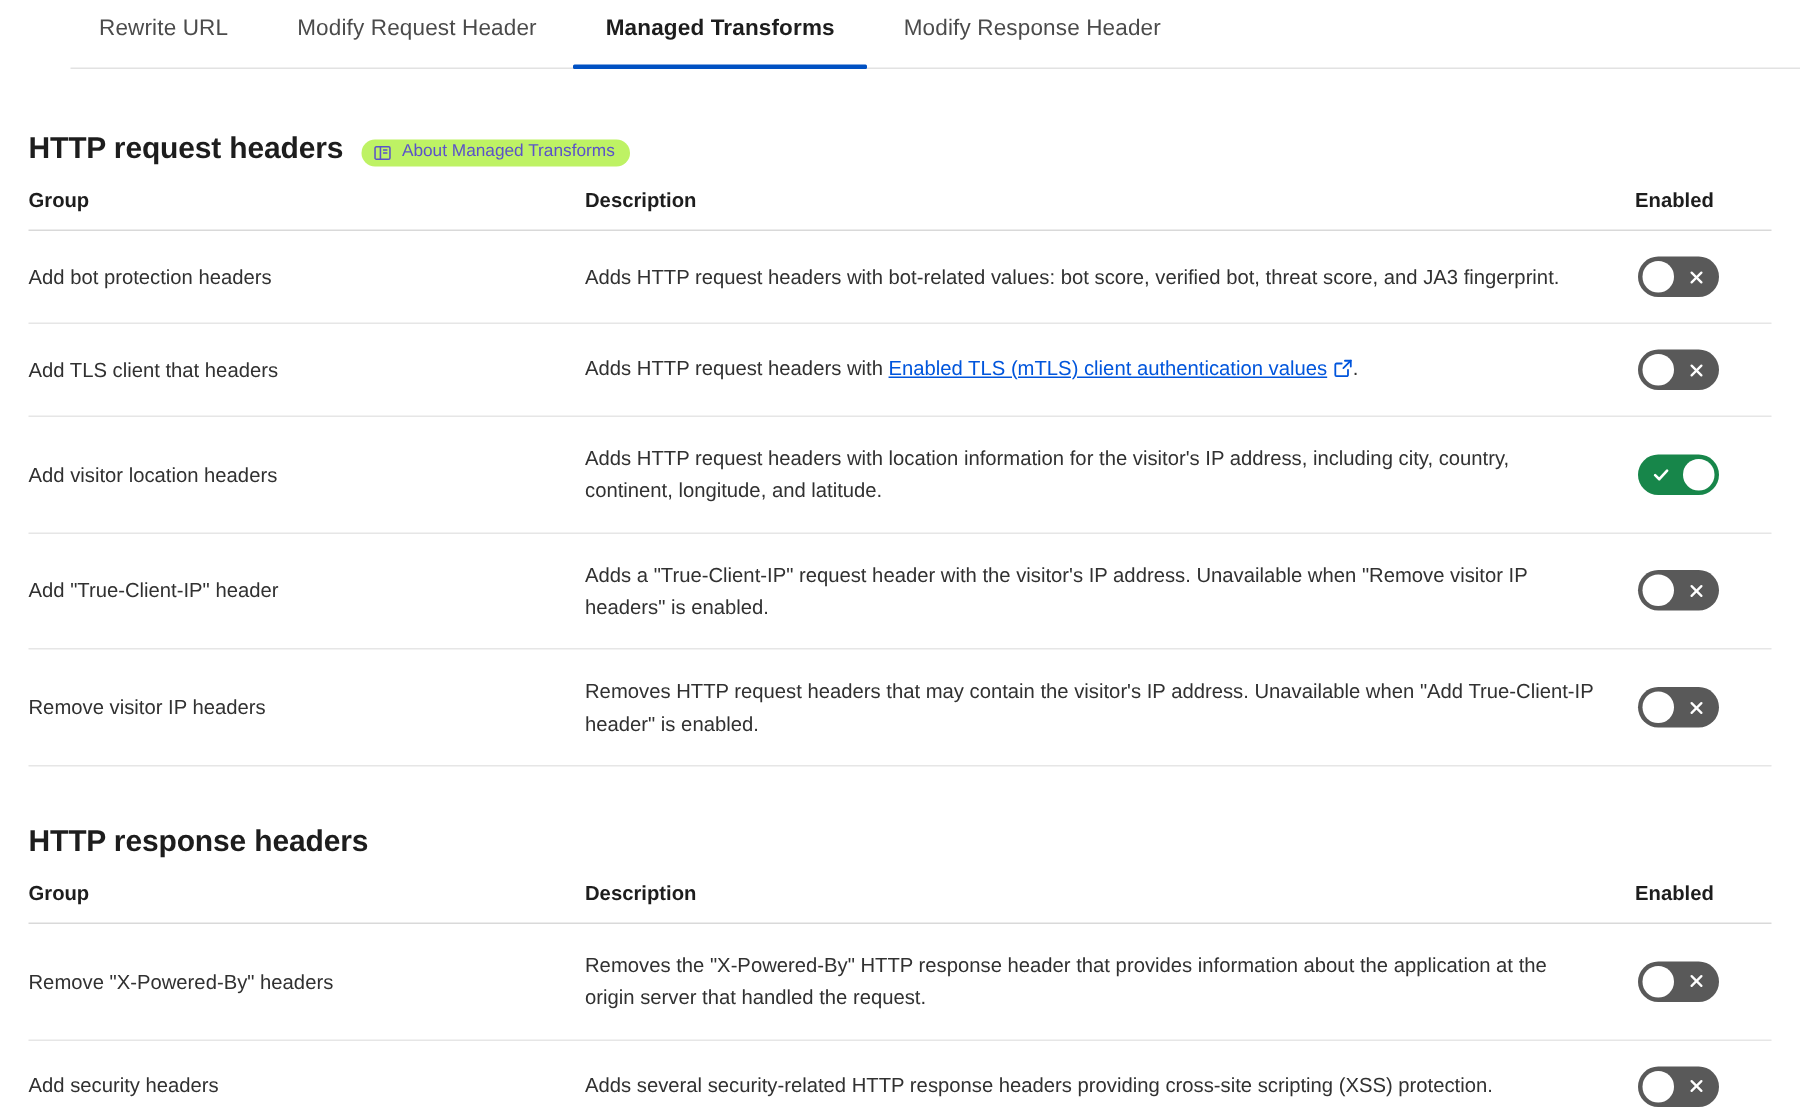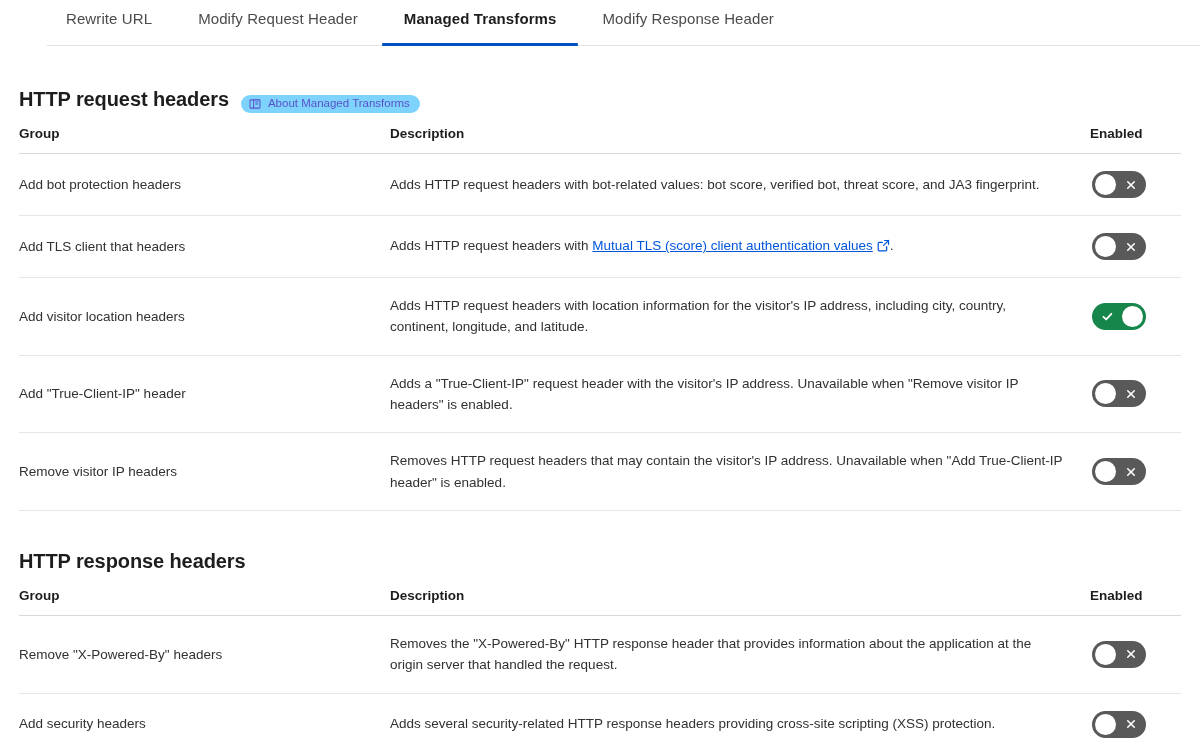--- a/index.html
+++ b/index.html
@@ -52,38 +52,38 @@
     background: #0051c3;
     border-radius: 1px;
   }
 
   
   .section {
     padding: 0 19px;
   }
   .section-head {
     display: flex;
-    align-items: flex-end;
+    align-items: center;
     gap: 12px;
     margin-top: 0;
   }
   #section-request .section-head { padding-top: 42px; }
   #section-response .section-head { padding-top: 39px; }
 
   .section-title {
     font-size: 20px;
     font-weight: bold;
     color: #1d1d1d;
     letter-spacing: -.1px;
   }
   .about-badge {
     display: inline-flex;
     align-items: center;
     gap: 7px;
-    background: #7dd3fc;
+    background: #bef264;
     color: #5b52c9;
     border-radius: 11px;
     padding: 3px 10px 3px 8px;
     font-size: 11.5px;
     line-height: 1;
     cursor: pointer;
     position: relative;
     top: 2px;
   }
   .about-badge svg { display: block; }
@@ -232,21 +232,21 @@
                 <svg width="12" height="12" viewBox="0 0 14 14" fill="none" stroke="#ffffff" stroke-width="1.8" stroke-linecap="round">
                   <line x1="3.2" y1="3.2" x2="10.8" y2="10.8"></line>
                   <line x1="10.8" y1="3.2" x2="3.2" y2="10.8"></line>
                 </svg>
               </span>
             </button>
           </td>
         </tr>
         <tr>
           <td class="cell-group">Add TLS client that headers</td>
-          <td class="cell-desc"><span>Adds HTTP request headers with </span><a class="desc-link" href="#">Mutual TLS (score) client authentication values</a><span class="ext-icon"><svg width="13" height="13" viewBox="0 0 14 14" fill="none" stroke="#0055dc" stroke-width="1.3" stroke-linecap="round">
+          <td class="cell-desc"><span>Adds HTTP request headers with </span><a class="desc-link" href="#">Enabled TLS (mTLS) client authentication values</a><span class="ext-icon"><svg width="13" height="13" viewBox="0 0 14 14" fill="none" stroke="#0055dc" stroke-width="1.3" stroke-linecap="round">
                 <path d="M8.2 1.6h4.2v4.2"></path>
                 <path d="M12.4 1.6 L7.1 6.9"></path>
                 <path d="M10.4 8.1v3.7a.9.9 0 0 1-.9.9H2.2a.9.9 0 0 1-.9-.9V4.5a.9.9 0 0 1 .9-.9h3.7"></path>
               </svg></span><span>.</span></td>
           <td class="cell-enabled">
             <button class="toggle" aria-pressed="false">
               <span class="knob"></span>
               <span class="mark">
                 <svg width="12" height="12" viewBox="0 0 14 14" fill="none" stroke="#ffffff" stroke-width="1.8" stroke-linecap="round">
                   <line x1="3.2" y1="3.2" x2="10.8" y2="10.8"></line>

